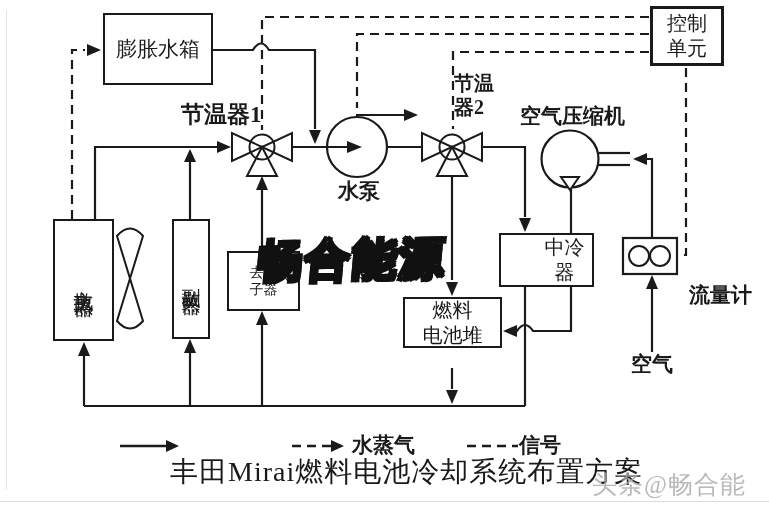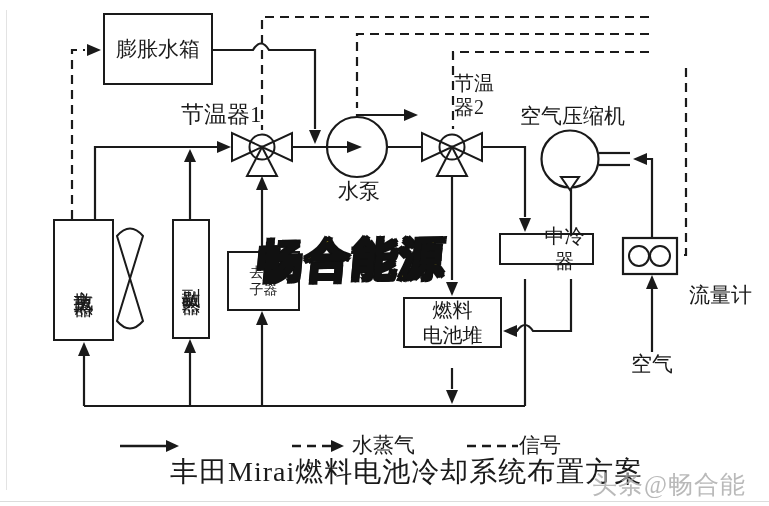--- a/index.html
+++ b/index.html
@@ -10,21 +10,21 @@
   }
   #schematic{position:absolute;left:0;top:0;z-index:1;}
   .box{
     position:absolute;box-sizing:border-box;border:2px solid #1a1a1a;background:#ffffff;
     display:flex;align-items:center;justify-content:center;text-align:center;
     z-index:2;white-space:pre-line;line-height:1.25;
   }
   .box.thick{border-width:3px;}
   .vtext{writing-mode:vertical-rl;text-orientation:upright;letter-spacing:3px;}
   .lbl{
-    position:absolute;z-index:3;white-space:pre-line;line-height:1.2;
+    position:absolute;z-index:3;white-space:pre-line;line-height:1.2;font-weight:bold;
   }
   .title{
     position:absolute;z-index:4;font-size:28px;letter-spacing:1px;font-weight:500;
   }
   .wm-center{
     position:absolute;z-index:6;font-family:"Liberation Sans","DejaVu Sans",sans-serif;
     font-weight:900;font-size:45px;letter-spacing:2px;color:#ffe31a;
     -webkit-text-stroke:2.2px #111;
     text-shadow:2px 2px 0 #111,-2px -2px 0 #111,2px -2px 0 #111,-2px 2px 0 #111;
     transform:skewX(-6deg) rotate(-1deg);
@@ -138,29 +138,31 @@
       <path d="M467,446 H518" stroke-dasharray="9 6"></path>
     </g>
     <g fill="#1a1a1a">
       <polygon points="166,440 166,452 179,446"></polygon>
       <polygon points="331,440 331,452 344,446"></polygon>
     </g>
   </svg>
 
   <div class="box" style="left:103px;top:13px;width:110px;height:72px;font-size:21px;">膨胀水箱</div>
 
+  <div class="box thick" style="left:650px;top:6px;width:74px;height:60px;font-size:20px;">控制
+单元</div>
 
   <div class="box vtext" style="left:53px;top:219px;width:61px;height:122px;font-size:20px;">主散热器</div>
 
   <div class="box vtext" style="left:172px;top:219px;width:38px;height:120px;font-size:19px;">副散热器</div>
 
   <div class="box" style="left:227px;top:251px;width:73px;height:60px;font-size:14px;">去离
 子器</div>
 
-  <div class="box" style="left:499px;top:233px;width:95px;height:32px;font-size:20px;padding-left:36px;">中冷器</div>
+  <div class="box" style="left:499px;top:233px;width:95px;height:54px;font-size:20px;padding-left:36px;">中冷器</div>
 
   <div class="box" style="left:403px;top:297px;width:99px;height:51px;font-size:20px;">燃料
 电池堆</div>
 
   <div class="lbl" style="left:181px;top:101px;font-size:23px;">节温器1</div>
 
   <div class="lbl" style="left:454px;top:71px;font-size:20px;">节温
 器2</div>
 
   <div class="lbl" style="left:338px;top:179px;font-size:21px;">水泵</div>

